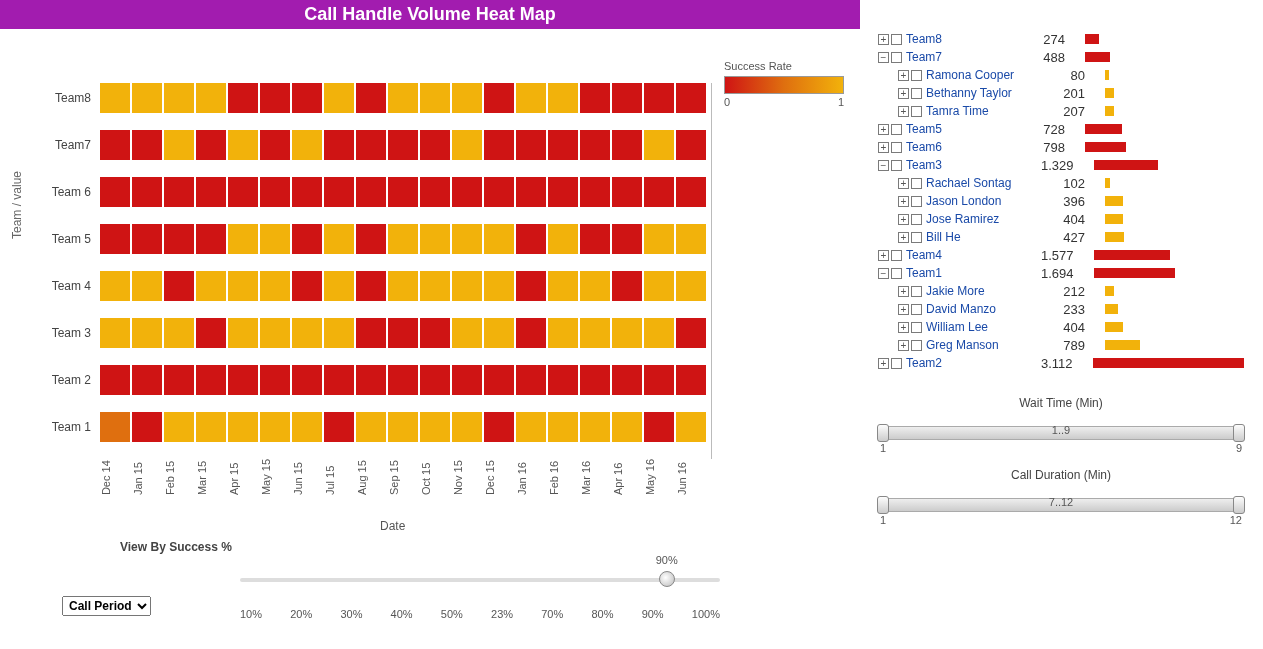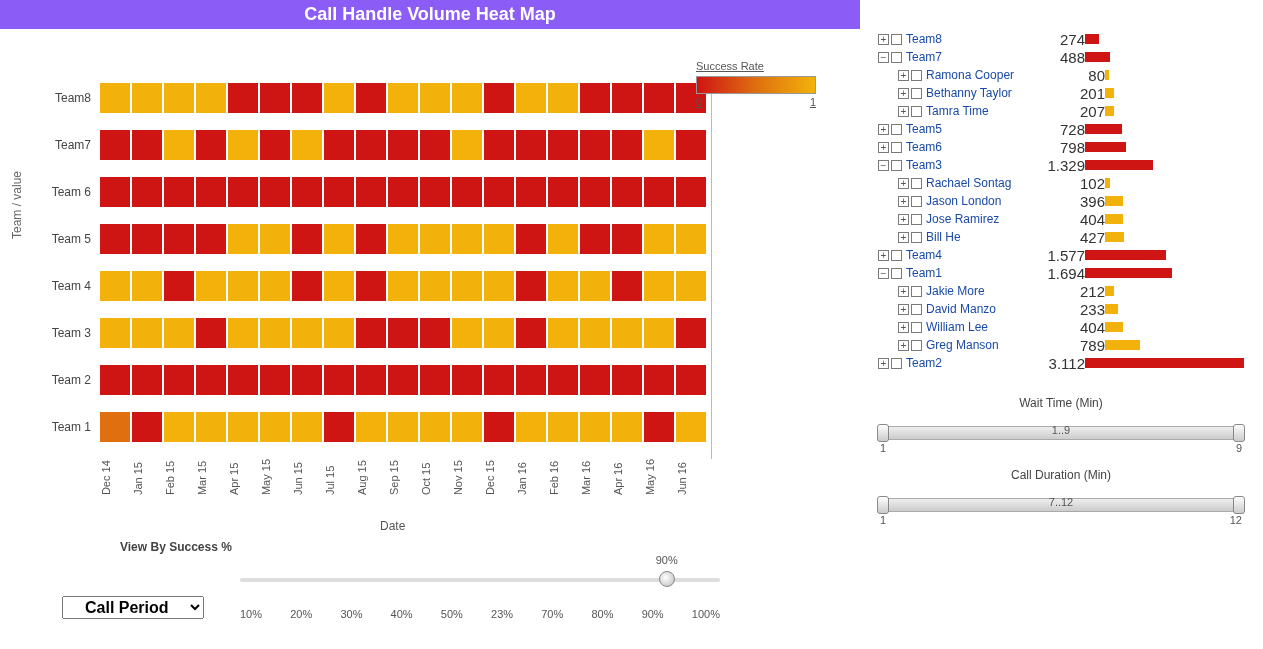--- a/index.html
+++ b/index.html
@@ -8,21 +8,21 @@
     font-family: Arial, Helvetica, sans-serif;
     font-size: 12px;
     color: #333;
     background: #fff;
     width: 1263px;
     height: 649px;
     overflow: hidden;
     position: relative;
   }
   .panel-title {
-    background: #8b5cf6;
+    background: #a21caf;
     color: #fff;
     text-align: center;
     font-size: 18px;
     font-weight: bold;
     padding: 4px 0;
   }
   
   .left-panel {
     position: absolute;
     left: 0; top: 0;
@@ -93,24 +93,23 @@
   }
   .x-axis-title {
     position: absolute;
     left: 380px; top: 460px;
     font-size: 12px;
     color: #555;
   }
   
   .legend {
     position: absolute;
-    left: 696px; top: 60px;
+    left: 724px; top: 60px;
     font-size: 11px;
     color: #555;
-    text-decoration: underline;
   }
   .legend-bar {
     width: 120px; height: 18px;
     background: linear-gradient(to right, #cf1414, #df6f0f, #f2b20b);
     border: 1px solid #999;
     margin-top: 4px;
   }
   .legend-scale {
     display: flex;
     justify-content: space-between;
@@ -179,23 +178,23 @@
     color: #555;
     transform: translateX(-50%);
   }
   .period-select-wrap {
     position: absolute;
     left: 62px; top: 596px;
     display:flex;
     align-items:center;
   }
   select.period {
-    font-size: 16px;
+    font-size: 12px;
     font-weight: bold;
-    padding: 1px 18px;
+    padding: 1px 2px;
   }
   
   .right-panel {
     position: absolute;
     left: 872px; top: 0;
     width: 378px;
   }
   .stats-body {
     margin-top: 30px;
     padding: 0 6px;
@@ -228,22 +227,22 @@
   .ticon.blank { color: transparent; }
   .stat-name {
     flex: 0 0 135px;
     white-space: nowrap;
     overflow: hidden;
   }
   .stat-val {
     flex: 0 0 44px;
     text-align: right;
     color: #333;
-    padding-right: 0;
-    font-size: 15px;
+    padding-right: 20px;
+    font-size: 13px;
   }
   .stat-bar-wrap {
     flex: 1 1 auto;
     height: 12px;
     position: relative;
   }
   .stat-bar {
     position: absolute;
     left: 0; top: 1px;
     height: 10px;

